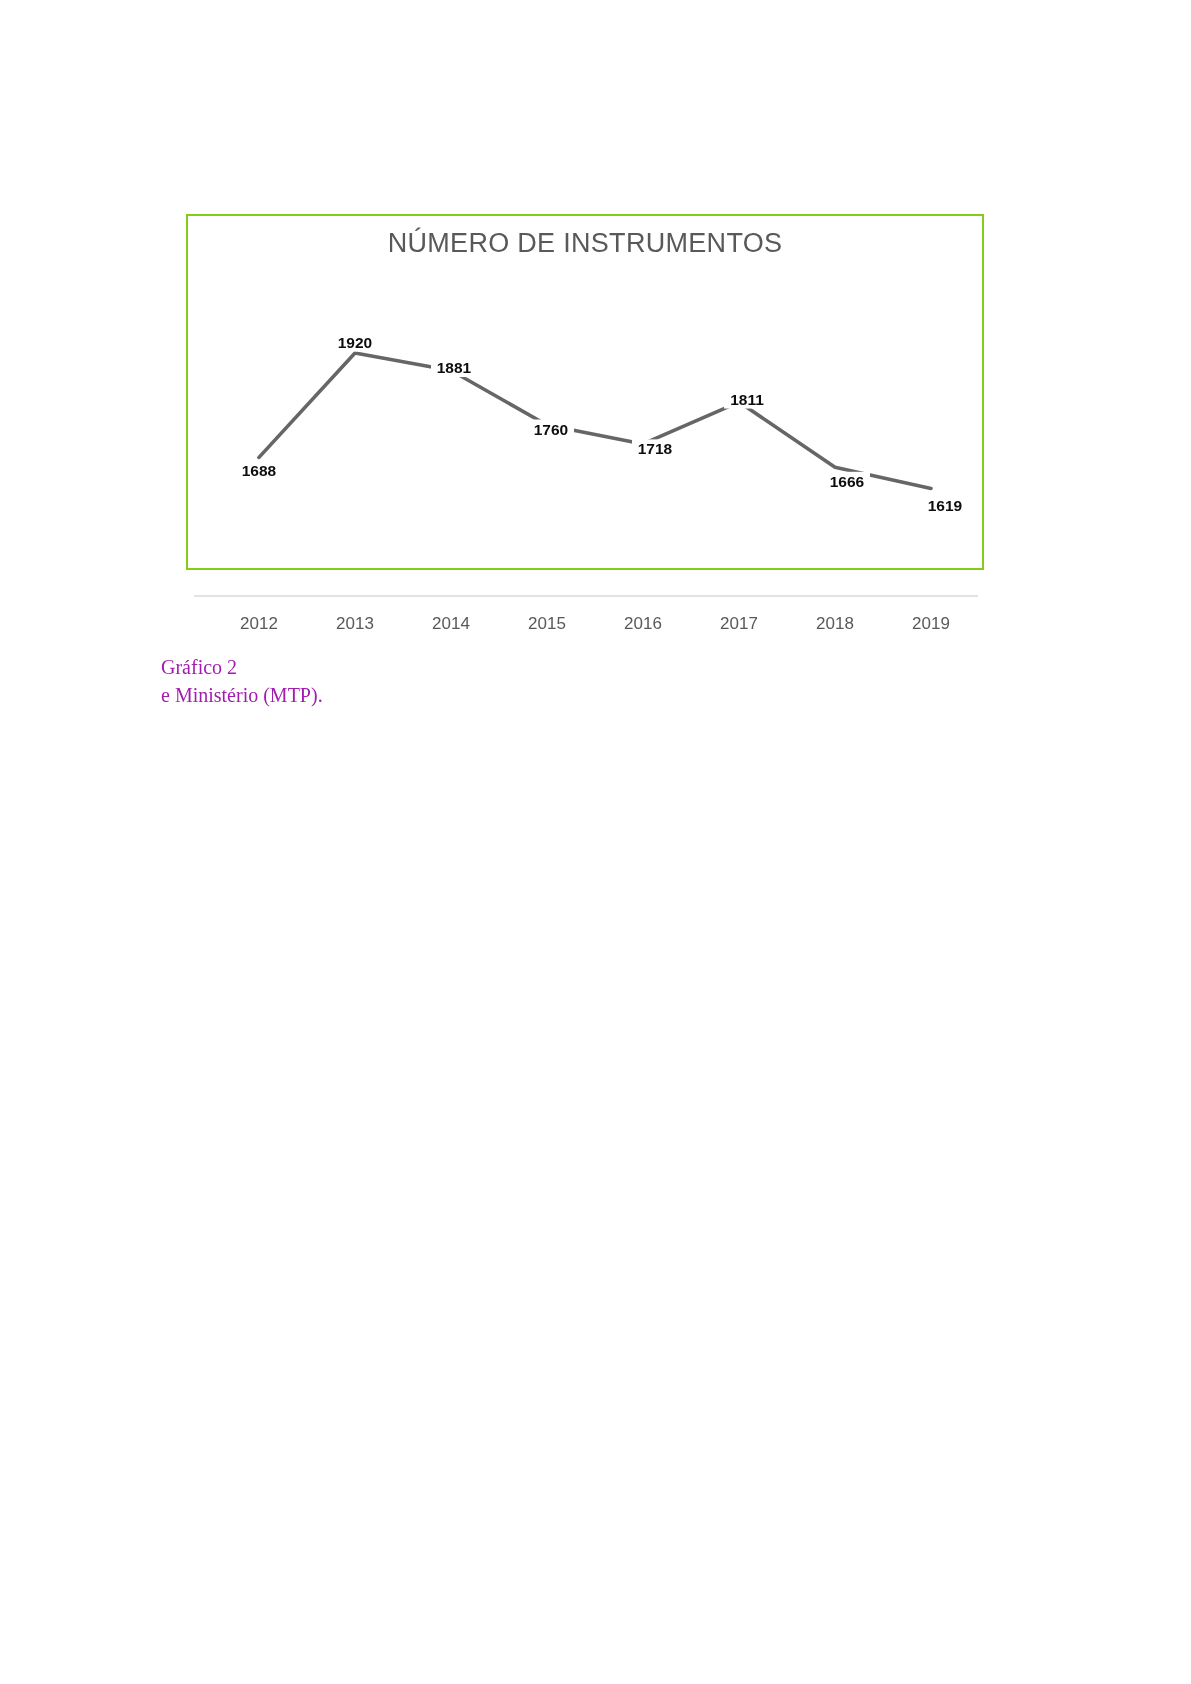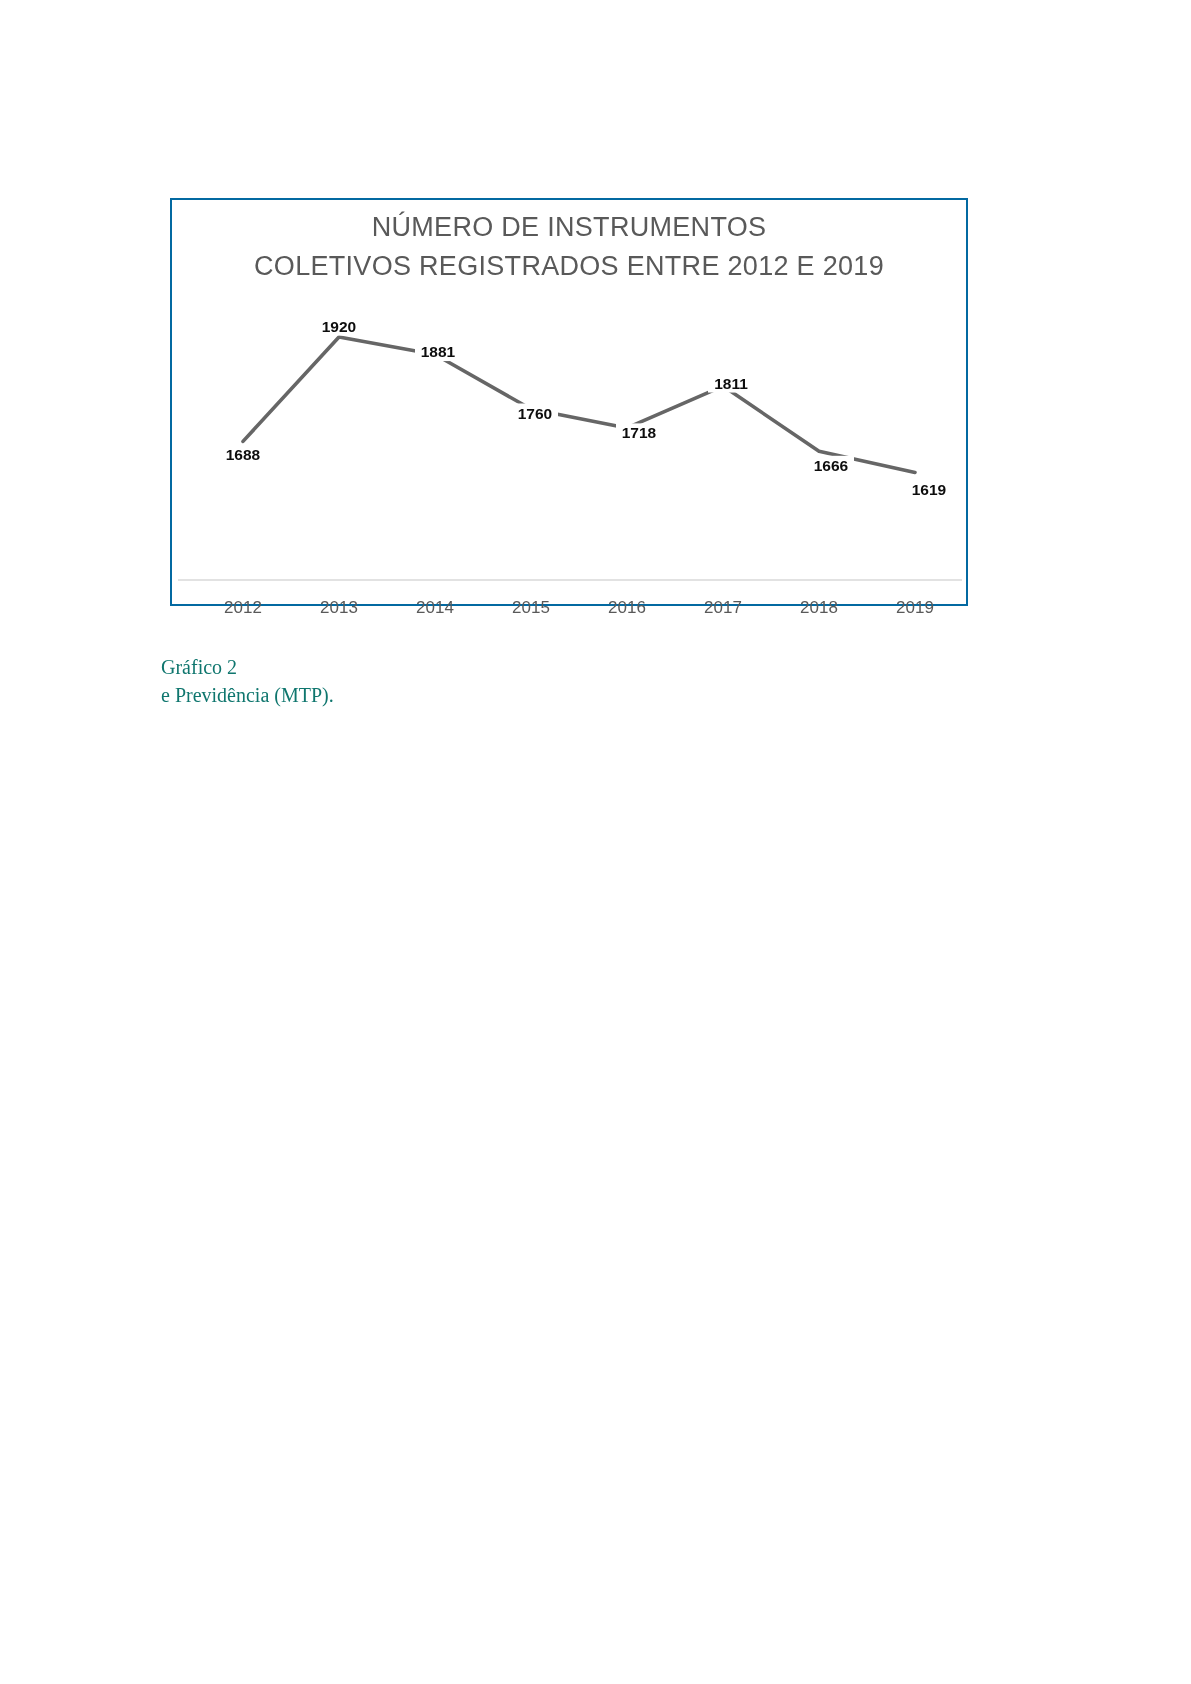--- a/index.html
+++ b/index.html
@@ -13,24 +13,24 @@
     height: 1684px;
     background: #ffffff;
     overflow: hidden;
     font-family: "Liberation Sans", sans-serif;
   }
   .chart-frame {
     position: absolute;
     left: 170px;
     top: 198px;
     width: 798px;
-    height: 408px;
-    margin: 0;
+    height: 356px;
+    margin: 16px;
     background: #ffffff;
-    border: 2px solid #0369a1;
+    border: 2px solid #84cc16;
     box-sizing: border-box;
   }
   .chart-title {
     position: absolute;
     top: 8px;
     left: 0;
     width: 100%;
     text-align: center;
     font-family: "Liberation Sans", sans-serif;
     font-size: 27px;
@@ -59,39 +59,38 @@
     fill: #0d0d0d;
   }
   .caption {
     position: absolute;
     left: 161px;
     top: 653px;
     width: 879px;
     font-family: "Liberation Serif", serif;
     font-size: 20px;
     line-height: 28px;
-    color: #0f766e;
+    color: #a21caf;
   }
   .caption .source-line-1 {
     text-align: justify;
     text-align-last: justify;
   }
   .caption .source-line-2 {
     text-align: left;
   }
 </style>
 </head>
 <body>
 
 <div class="page">
 
   <figure class="chart-frame">
     <div class="chart-title">
       <div>NÚMERO DE INSTRUMENTOS</div>
-      <div>COLETIVOS REGISTRADOS ENTRE 2012 E 2019</div>
     </div>
     <svg id="plot" class="plot" viewBox="0 0 794 426" xmlns="http://www.w3.org/2000/svg">
         <line x1="6" y1="380" x2="790" y2="380" stroke="#d9d9d9" stroke-width="1.5"></line>
         <polyline points="71,241.4 167,137 263,154.54999999999998 359,209 455,227.9 551,186.04999999999998 647,251.29999999999998 743,272.45" fill="none" stroke="#666666" stroke-width="3.6" stroke-linecap="round" stroke-linejoin="round"></polyline>
         <rect x="48" y="244.9" width="46" height="19" fill="#ffffff"></rect>
         <text x="71" y="259.9" text-anchor="middle" class="dlabel">1688</text>
         <text x="71" y="413" text-anchor="middle" class="tick">2012</text>
         <rect x="144" y="116.5" width="46" height="19" fill="#ffffff"></rect>
         <text x="167" y="131.5" text-anchor="middle" class="dlabel">1920</text>
         <text x="167" y="413" text-anchor="middle" class="tick">2013</text>
@@ -111,16 +110,16 @@
         <text x="659" y="270.79999999999995" text-anchor="middle" class="dlabel">1666</text>
         <text x="647" y="413" text-anchor="middle" class="tick">2018</text>
         <rect x="734" y="279.95" width="46" height="19" fill="#ffffff"></rect>
         <text x="757" y="294.95" text-anchor="middle" class="dlabel">1619</text>
         <text x="743" y="413" text-anchor="middle" class="tick">2019</text>
       </svg>
   </figure>
 
   <div class="caption">
     <div>Gráfico 2</div>
-    <div class="source-line-2">e Previdência (MTP).</div>
+    <div class="source-line-2">e Ministério (MTP).</div>
   </div>
 
 </div>
 
 </body></html>

